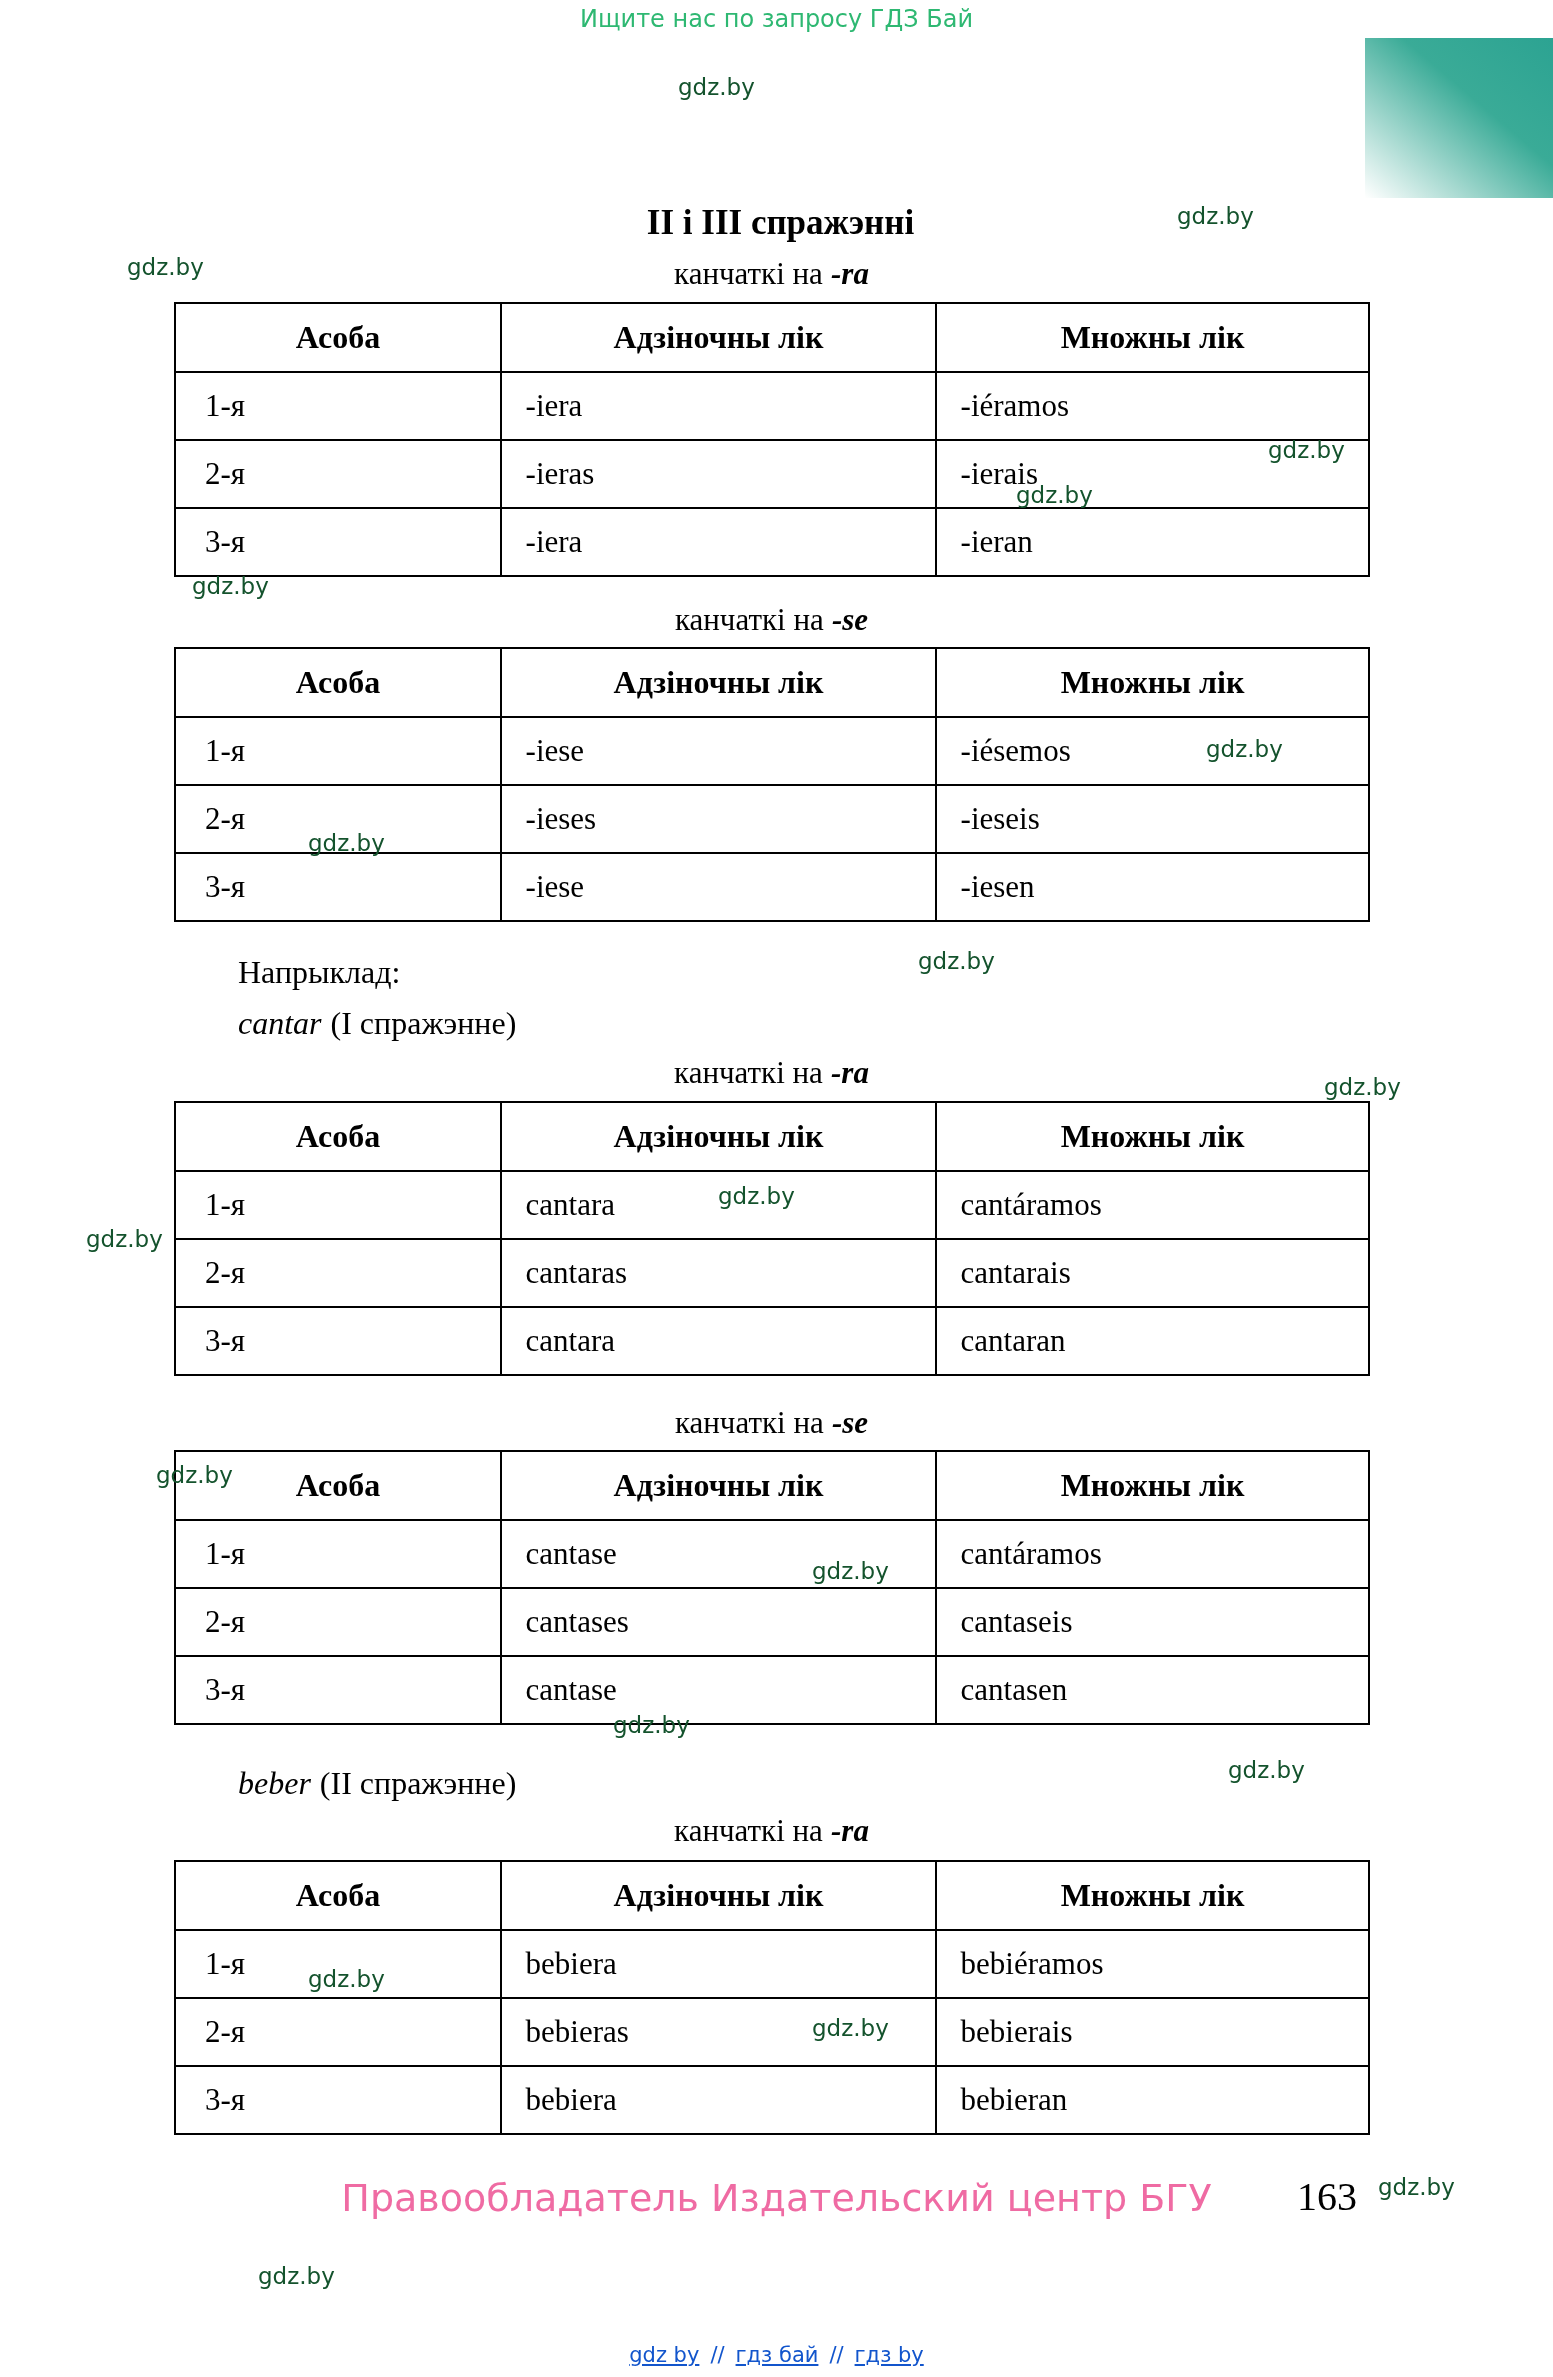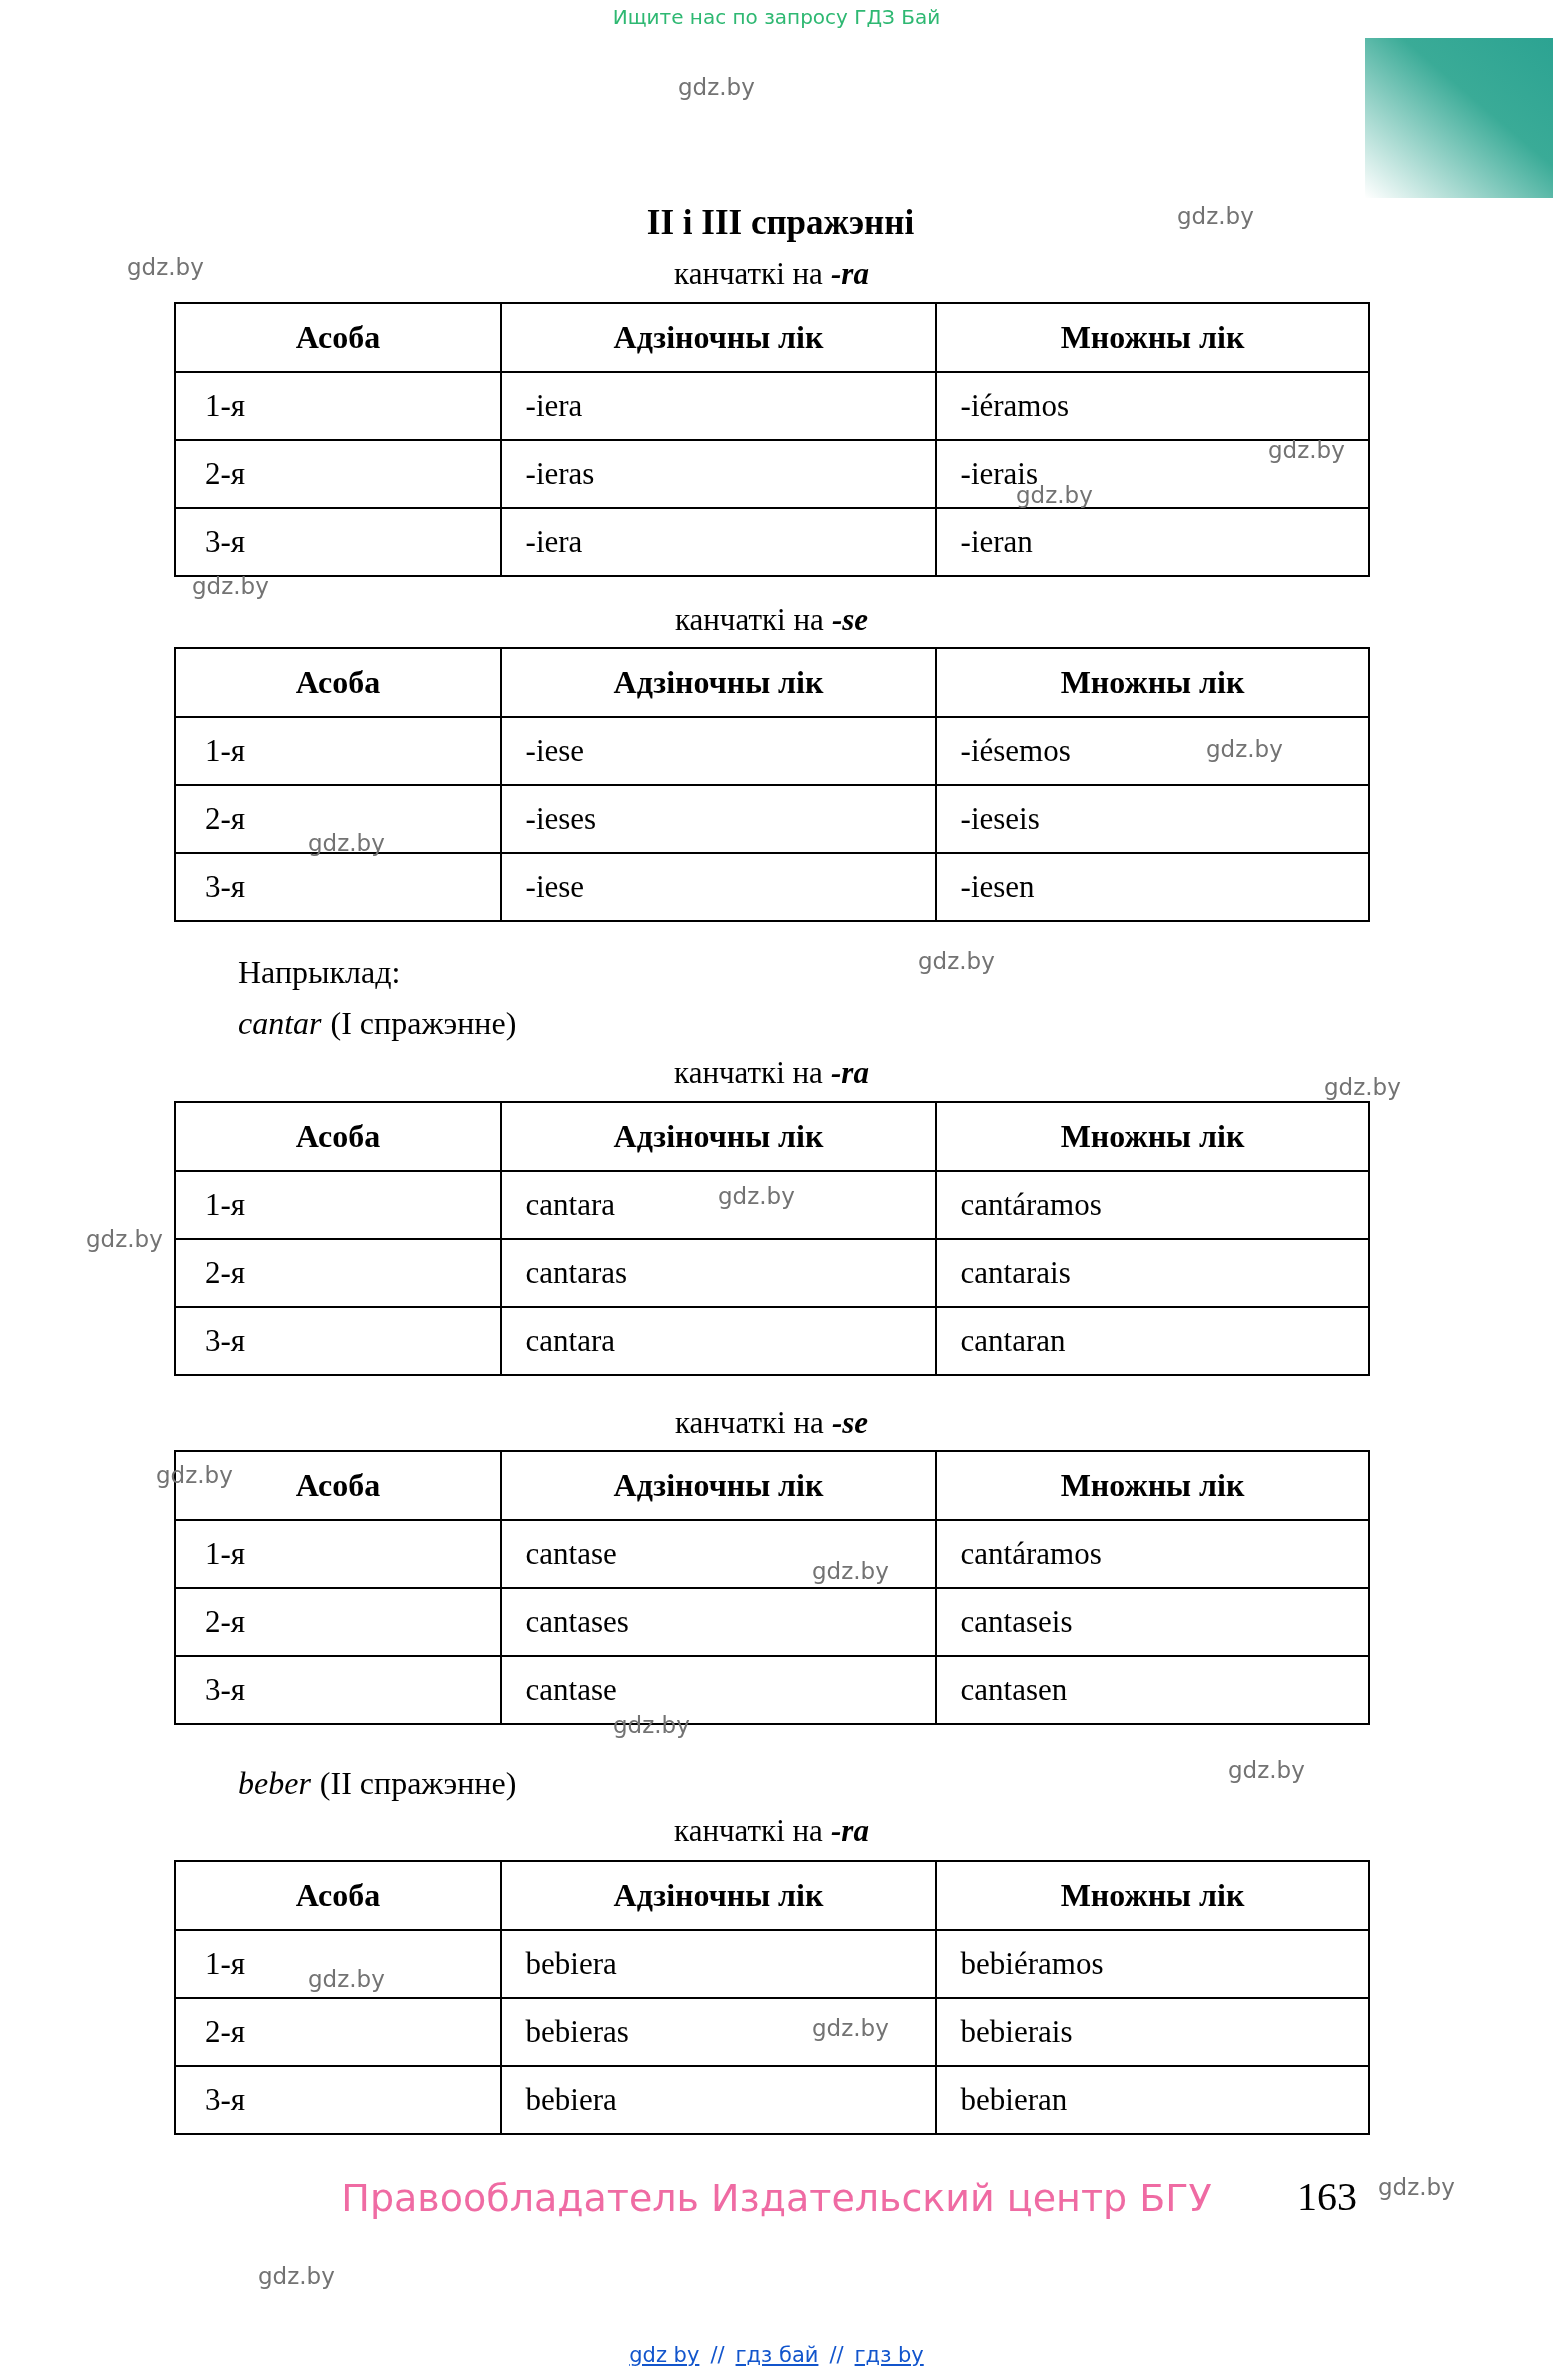--- a/index.html
+++ b/index.html
@@ -3,29 +3,29 @@
 <meta charset="utf-8">
 <style>
   * { margin:0; padding:0; box-sizing:border-box; }
   html,body { background:#ffffff; }
   .page {
     position:relative; width:1553px; height:2377px; background:#ffffff;
     font-family:"Liberation Serif","DejaVu Serif",serif; color:#000; overflow:hidden;
   }
   .top-banner {
     position:absolute; top:5.4px; left:0; width:100%; text-align:center;
-    font-family:"DejaVu Sans",sans-serif; font-size:20px; color:#2eb872;
+    font-family:"DejaVu Sans",sans-serif; font-size:24px; color:#2eb872;
   }
   .teal-box {
     position:absolute; top:38px; right:0; width:188px; height:160px;
     background:linear-gradient(to bottom left, #2ca392 0%, #3aab97 40%, #ffffff 100%);
   }
   .wm {
     position:absolute; font-family:"DejaVu Sans",sans-serif; font-size:23px;
-    color:#737373; z-index:5; white-space:nowrap;
+    color:#14532d; z-index:5; white-space:nowrap;
   }
   .title {
     position:absolute; left:4px; width:100%; text-align:center;
     font-size:35px; font-weight:bold;
   }
   .endings-label {
     position:absolute; left:174px; width:1195px; text-align:center; font-size:31px;
   }
   .endings-label .prefix { margin-right:8.2px; }
   .endings-label .ending { font-weight:bold; font-style:italic; }

